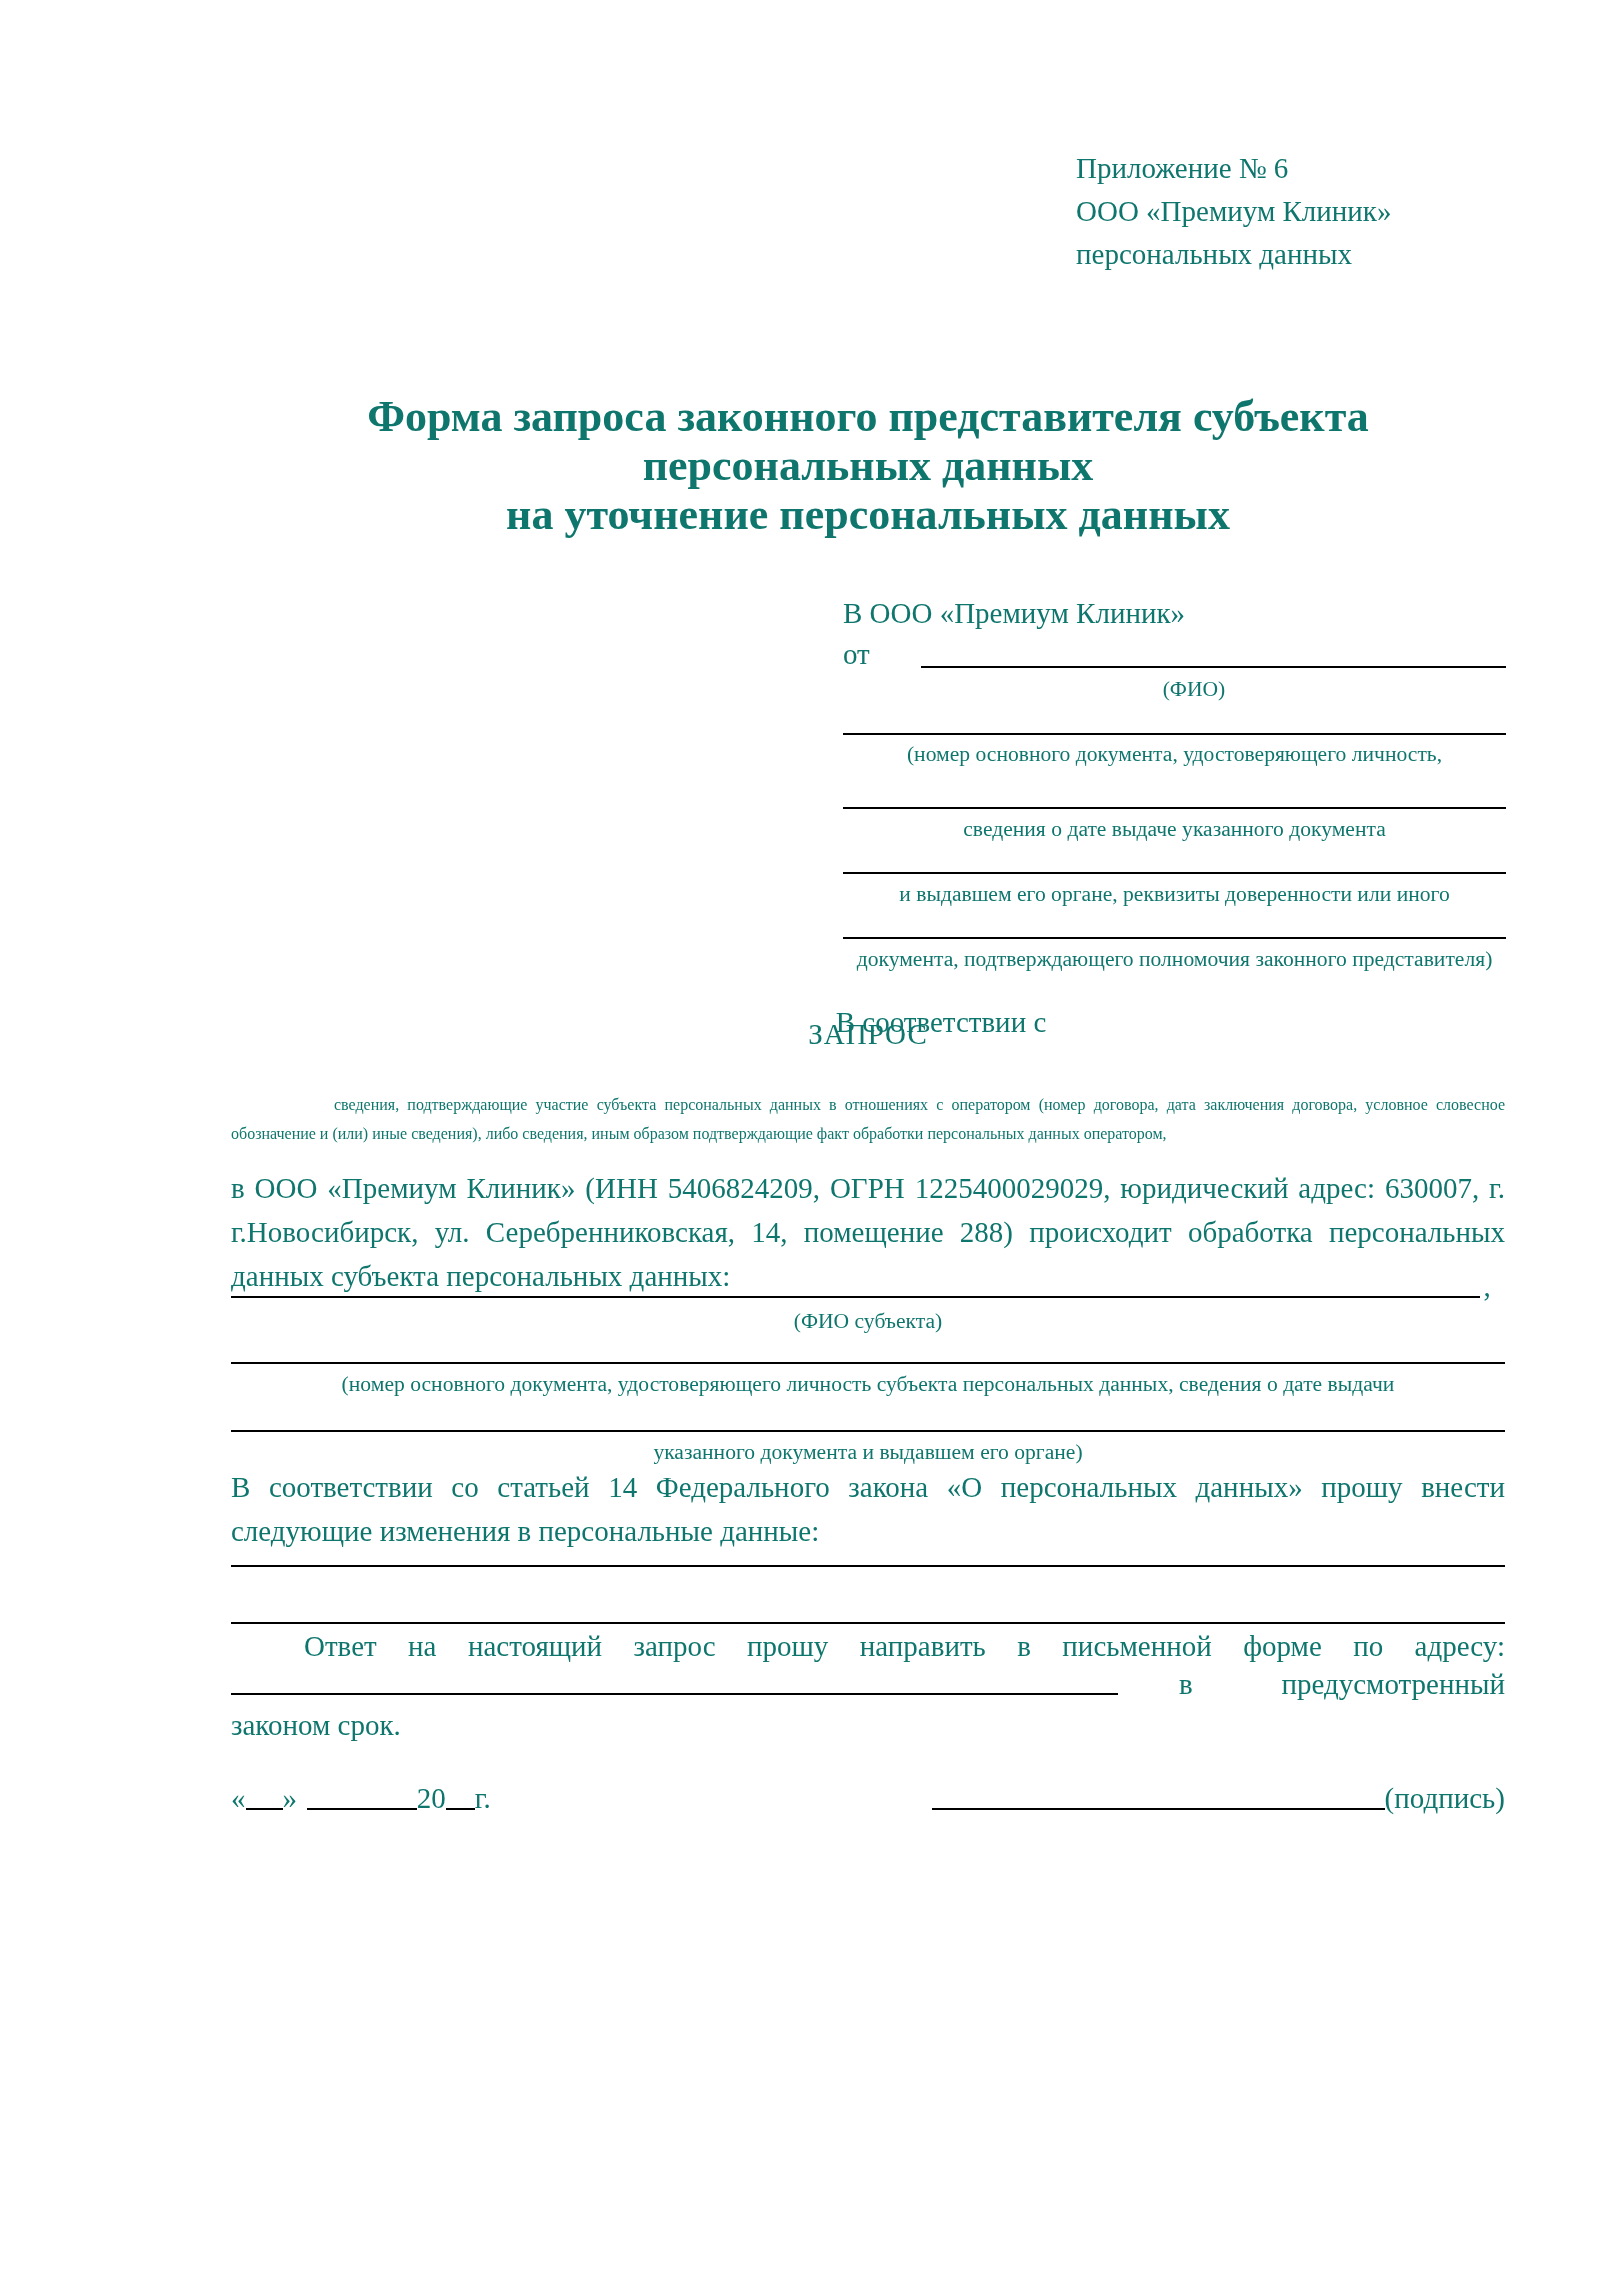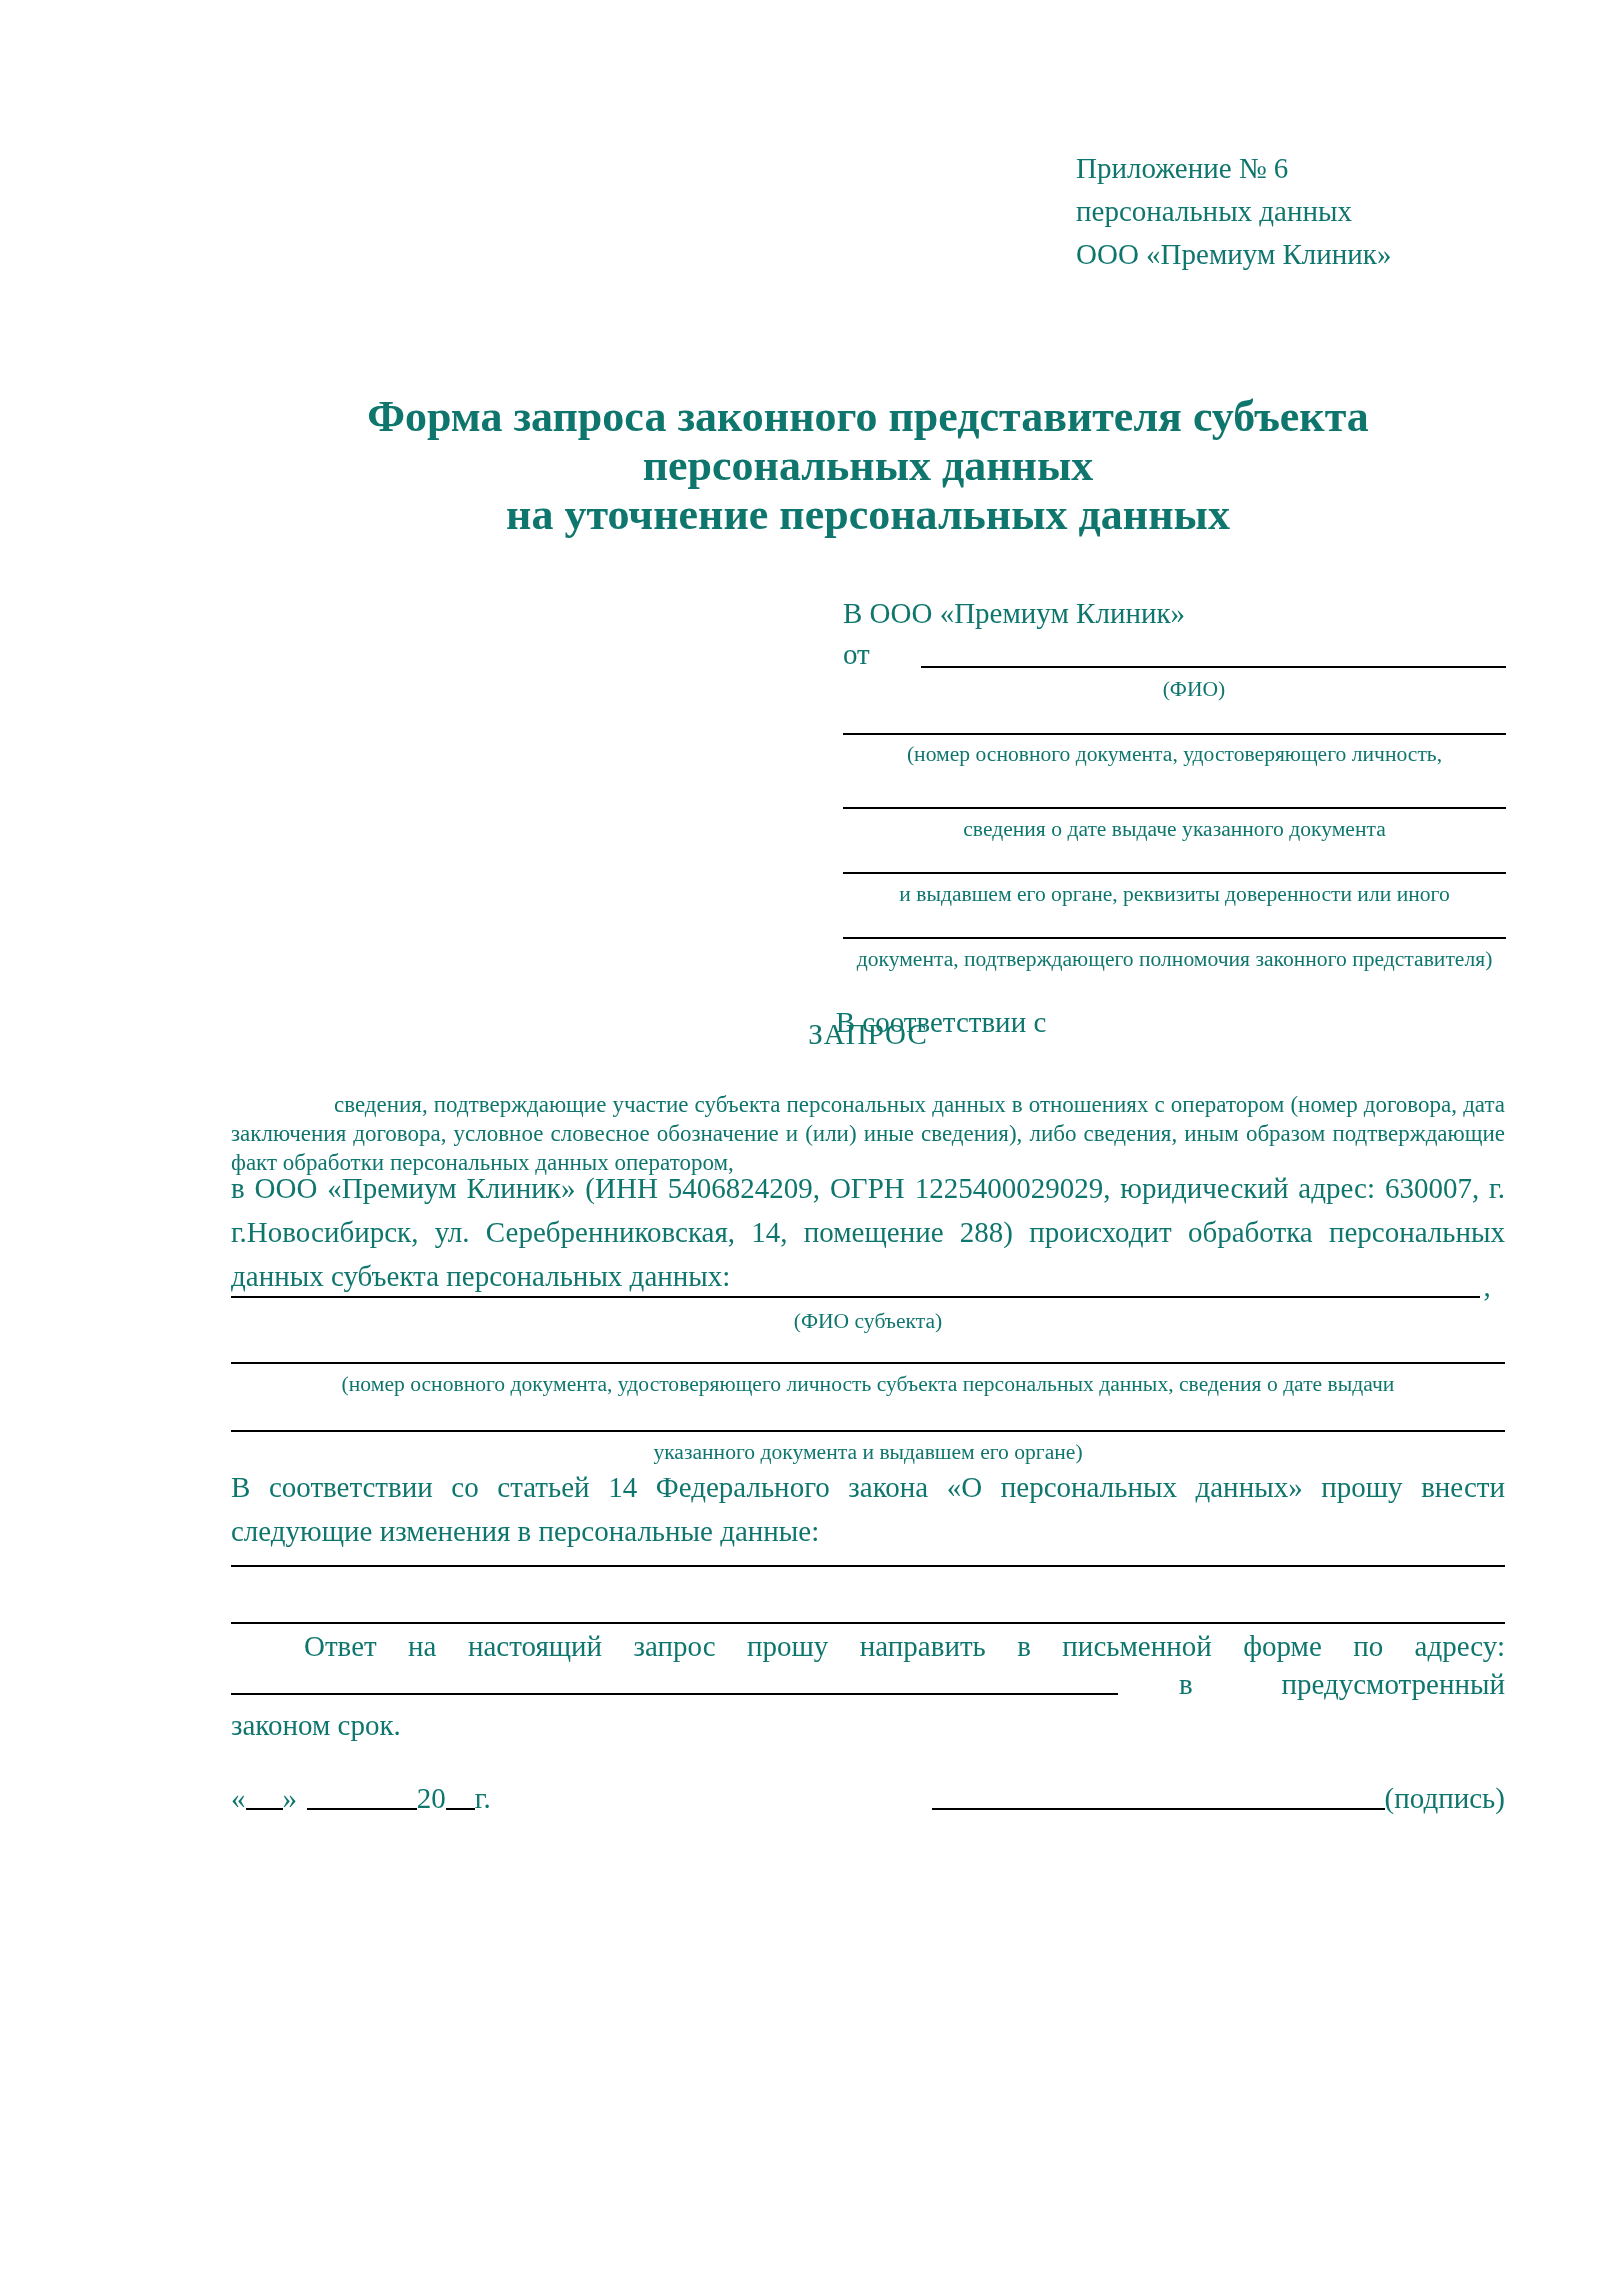--- a/index.html
+++ b/index.html
@@ -25,21 +25,21 @@
   #from-row .rule{flex:1;margin-bottom:6.9px;margin-left:9.8px;}
   #fio-cap{margin-top:2px;padding-left:39px;}
   .frow{margin-top:30px;}
   .frow .cap{margin-top:7.8px;}
   .frow.gap-big{margin-top:39px;}
   
   #zapros{top:1012px;left:231px;width:1274px;text-align:center;line-height:44px;letter-spacing:1px;}
   #accord-row{top:1006px;left:231px;width:1274px;display:flex;align-items:center;height:35px;flex-direction:column;}
   #accord-row span{text-indent:73px;display:inline-block;padding-left:73px;white-space:nowrap;}
   #accord-row .rule{flex:1;margin-left:11.8px;margin-bottom:2px;}
-  #small-note{top:1090px;left:231px;width:1274px;font-size:23px;line-height:29px;text-align:justify;text-indent:103px;}
+  #small-note{top:1090px;left:231px;width:1274px;font-size:16px;line-height:29px;text-align:justify;text-indent:103px;}
   #operator-par{top:1166px;left:231px;width:1274px;line-height:44px;text-align:justify;}
   #fio-row{top:1272px;left:231px;width:1274px;height:31px;display:flex;align-items:flex-end;padding-right:0;box-sizing:border-box;}
   #fio-row .rule{flex:1;margin-bottom:4.9px;}
   #fio-row .comma{width:21.6px;text-align:left;padding-left:3.9px;}
   #fio-subj-cap{top:1309px;left:231px;width:1274px;}
   #doc-row1{top:1334px;left:231px;width:1274px;height:31px;}
   #doc-row1 .rule{margin-top:28px;}
   #doc-cap1{top:1372px;left:231px;width:1274px;}
   #doc-row2{top:1402px;left:231px;width:1274px;height:31px;}
   #doc-row2 .rule{margin-top:28px;}
@@ -63,22 +63,22 @@
   .sgroup{display:flex;align-items:flex-end;}
   .b-sign{width:453px;margin-bottom:4.9px;}
 </style>
 </head>
 <body>
 
 <div id="page">
 
   <div id="header-note" class="abs">
     <div>Приложение № 6</div>
+    <div>ООО «Премиум Клиник»</div>
     <div>персональных данных</div>
-    <div>ООО «Премиум Клиник»</div>
   </div>
 
   <div id="title" class="abs">
     <div>Форма запроса законного представителя субъекта персональных данных</div>
     <div>на уточнение персональных данных</div>
   </div>
 
   <div id="addressee" class="abs">
     <div>В ООО «Премиум Клиник»</div>
     <div id="from-row">

